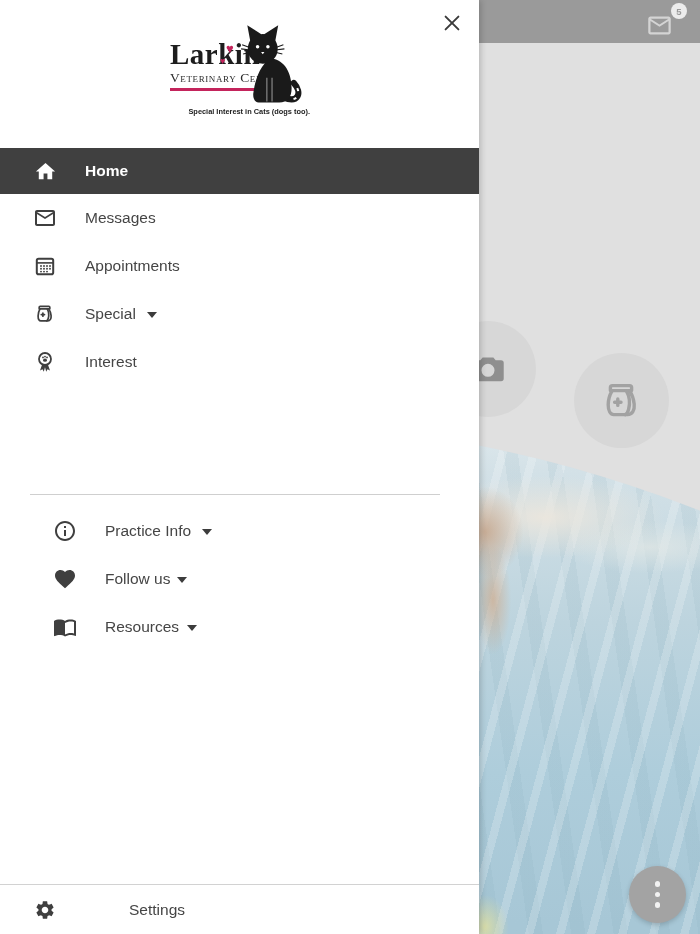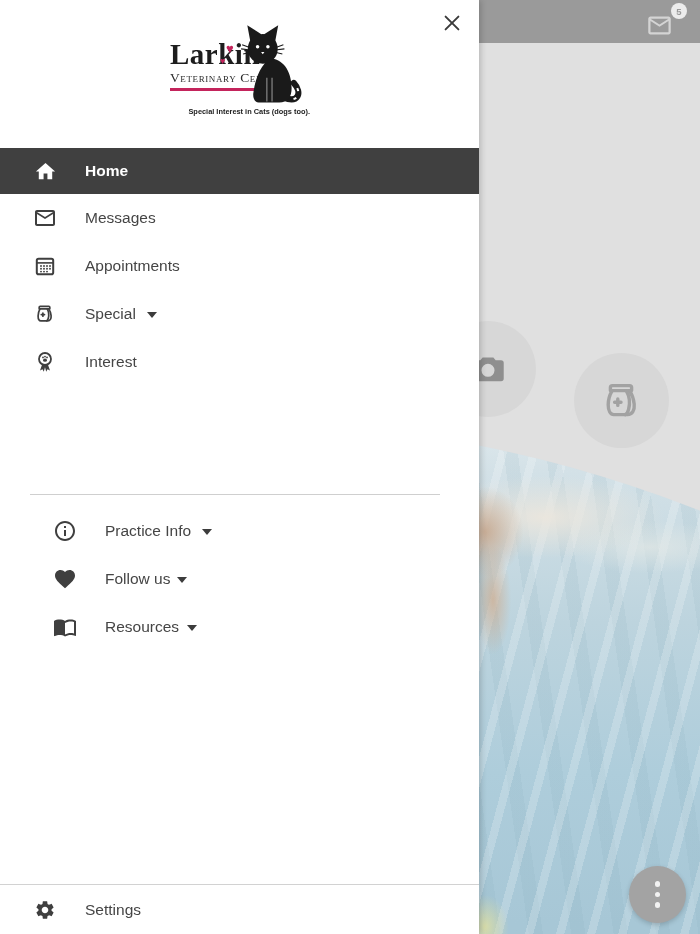--- a/index.html
+++ b/index.html
@@ -65,21 +65,21 @@
   .mi .ic { width:24px; height:24px; margin-right:28px; display:flex; align-items:center; justify-content:center; }
   .mi .lbl { font-size:15.5px; color:#454545; }
   .mi.active { height:46px; background:#404040; }
   .mi.active .lbl { color:#ffffff; font-weight:bold; }
   .caret { width:0; height:0; border-left:5.5px solid transparent; border-right:5.5px solid transparent;
            border-top:6.5px solid #3c3c3c; margin-left:11px; margin-top:2px; }
   .divider-inset { position:absolute; left:30px; top:494px; width:410px; height:1px; background:#cfcfcf; }
   .menu2 { position:absolute; left:0; top:507px; width:473px; list-style:none;margin-left:20px; }
 
   .settings-bar { position:absolute; left:0; bottom:0; width:479px; height:50px; background:#fff;
-                  border-top:1px solid #d2d2d2; display:flex; align-items:center; padding-left:33px; cursor:pointer; }
+                  border-top:1px solid #d2d2d2; display:flex; align-items:center; padding-left:33px; cursor:pointer;gap:44px; }
   .settings-bar .ic { width:24px; height:24px; margin-right:28px; display:flex; align-items:center; justify-content:center; }
   .settings-bar .lbl { font-size:15.5px; color:#454545; }
 </style>
 </head>
 <body>
 
 <div class="screen">
 
   <div class="backdrop">
     <div class="photo"></div>

